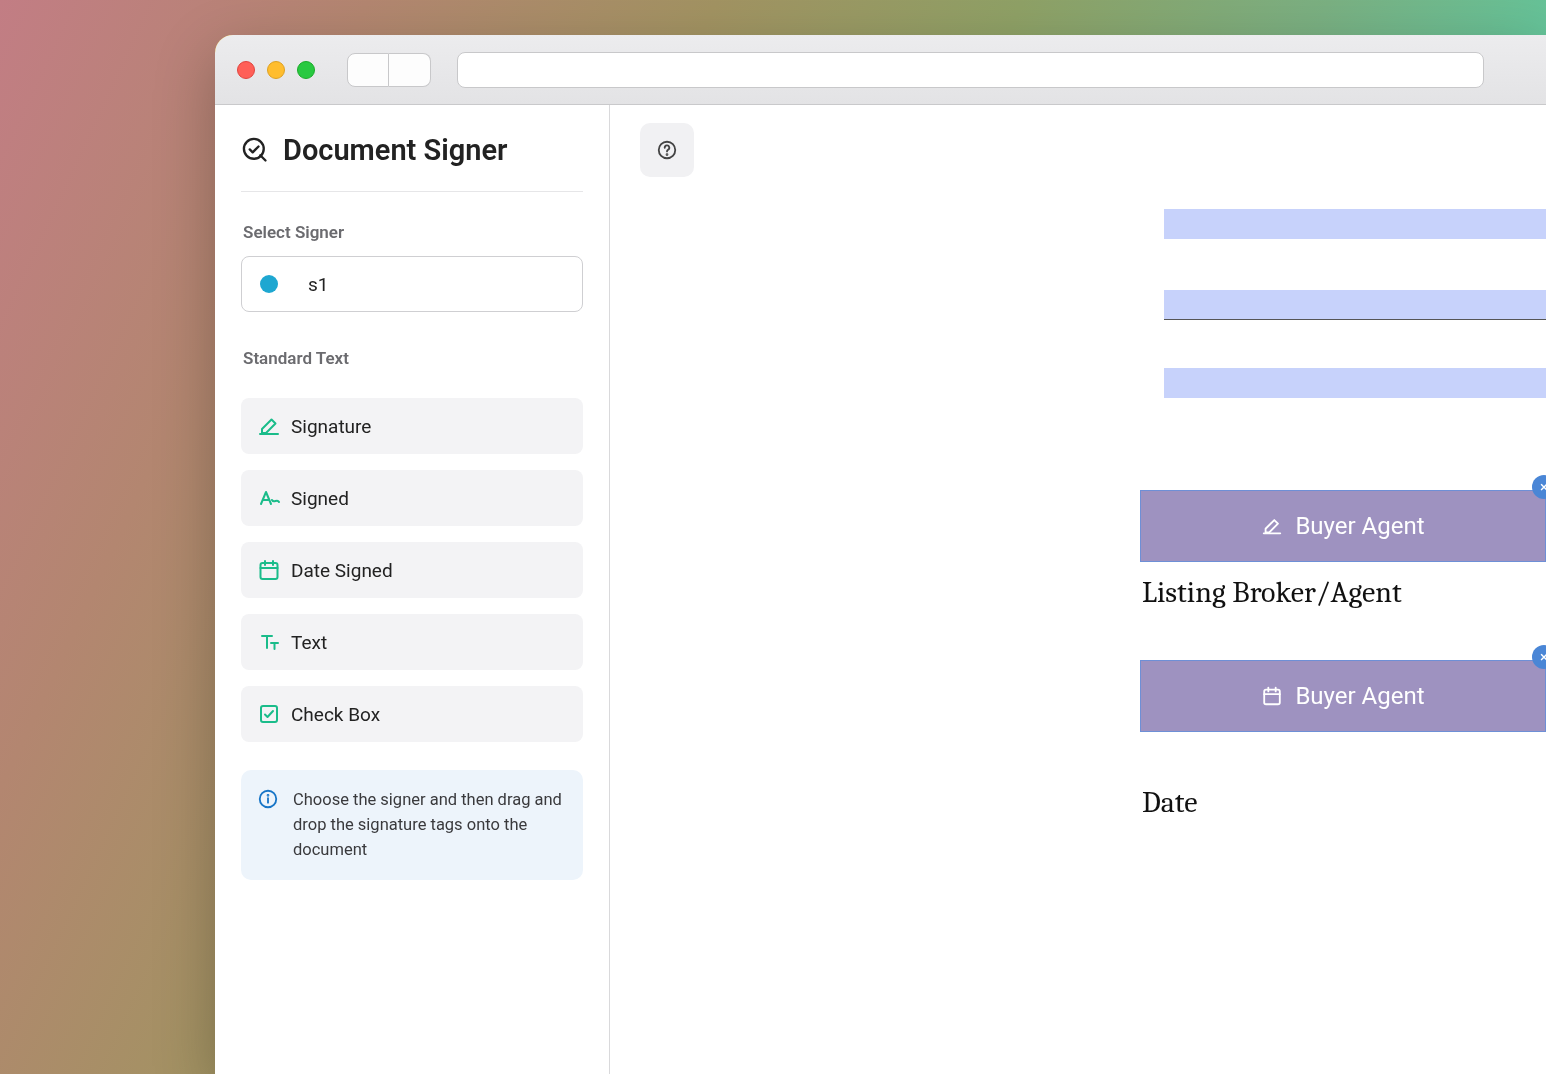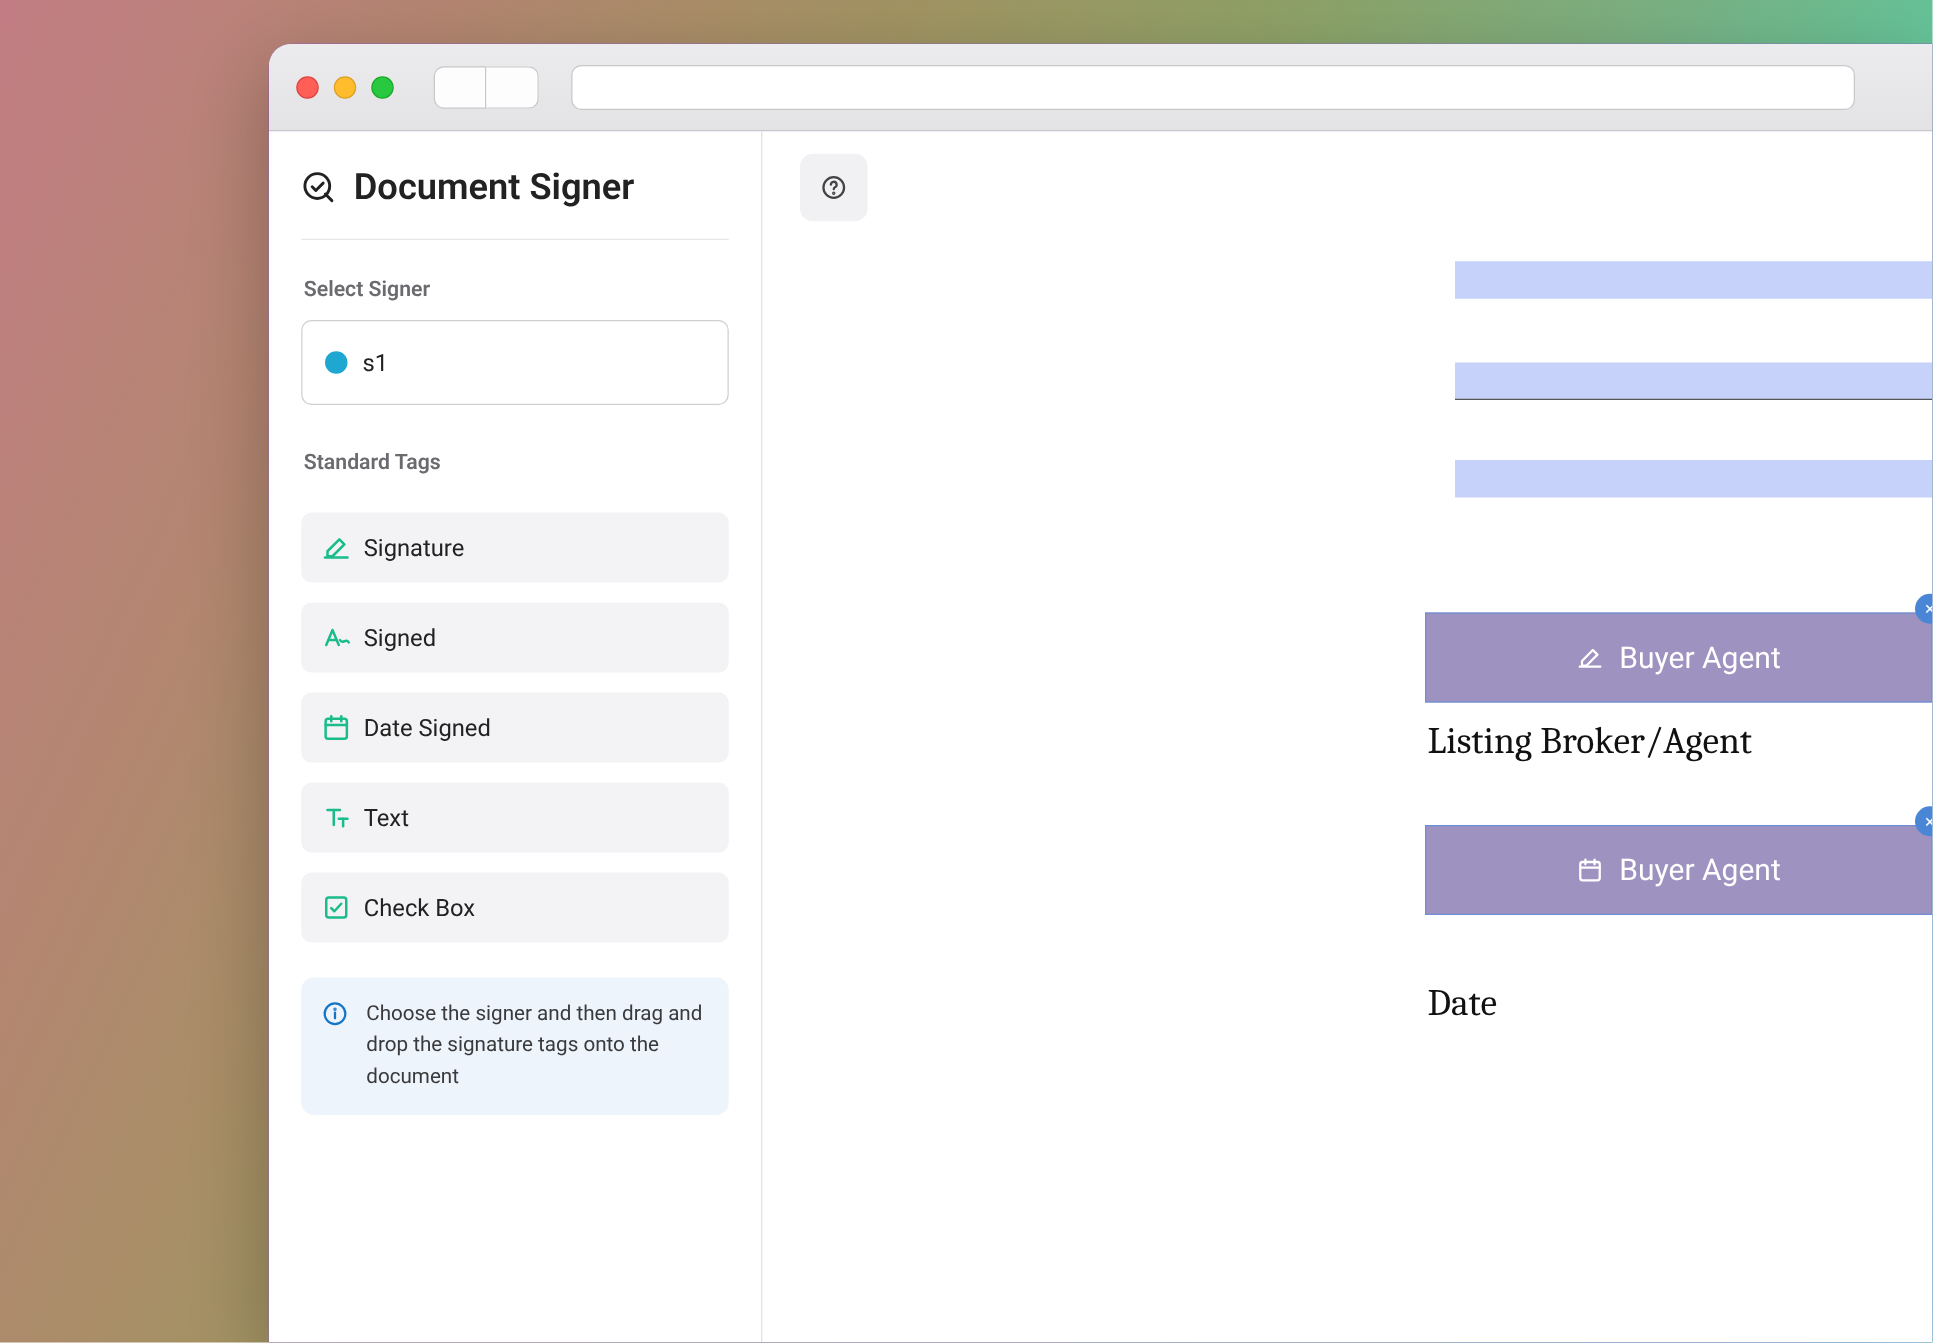--- a/index.html
+++ b/index.html
@@ -20,21 +20,21 @@
     position: relative;
   }
 
   
   .window {
     position: absolute;
     left: 215px;
     top: 35px;
     right: 0;
     bottom: 0;
-    background: #6d28d9;
+    background: #eab308;
     border-top-left-radius: 18px;
     box-shadow: 0 20px 60px rgba(0,0,0,0.25);
     overflow: hidden;
     display: flex;
     flex-direction: column;
   }
 
   .titlebar {
     height: 70px;
     background: linear-gradient(#ececee, #e3e3e5);
@@ -80,22 +80,22 @@
   .sidebar-title-row { display:flex; align-items:center; gap:14px; }
   .sidebar-title-row svg { width:28px; height:28px; stroke:#222; }
   .sidebar-title { font-size:29px; font-weight:600; color:#222; }
   .sidebar-divider { height:1px; background:#e6e6e8; margin:24px 0 30px; }
 
   .section-label {
     font-size:17px; font-weight:600; color:#6b6b6f; margin-bottom:14px; padding-left:2px;
   }
 
   .signer-select {
-    height:68px; border:1px solid #cfcfd2; border-radius:8px;
-    display:flex; align-items:center; padding:0 18px; gap:12px;
+    height:56px; border:1px solid #cfcfd2; border-radius:8px;
+    display:flex; align-items:center; padding:0 18px; gap:30px;
     position:relative; cursor:pointer;
   }
   .signer-dot { width:18px; height:18px; border-radius:50%; background:#1ea7d1; }
   .signer-name { font-size:19px; color:#222; }
   .signer-select .chev { margin-left:auto; color:#8a8a8d; }
 
   .tags-section { margin-top:36px; display:flex; flex-direction:column; gap:16px; }
   .tag-item {
     height:56px; border-radius:8px; background:#f3f3f5;
     display:flex; align-items:center; padding:0 16px; gap:10px;
@@ -206,21 +206,21 @@
         <span class="signer-dot"></span>
         <span class="signer-name">s1</span>
         <span class="chev">
           <svg class="icn" viewBox="0 0 24 24" width="16" height="16">
               <polyline points="6 9 12 15 18 9"></polyline>
             </svg>
         </span>
       </div>
 
       <div class="tags-section">
-        <div class="section-label">Standard Tags</div>
+        <div class="section-label">Standard Text</div>
 
         <div class="tag-item">
           <svg class="icn" viewBox="0 0 24 24" style="stroke:#1abc8a">
             <path d="M3 20h18"></path>
               <path d="M14.5 5.5l4 4L9 19H5v-4z"></path>
           </svg>
           <span class="tag-label">Signature</span>
         </div>
 
         <div class="tag-item">

